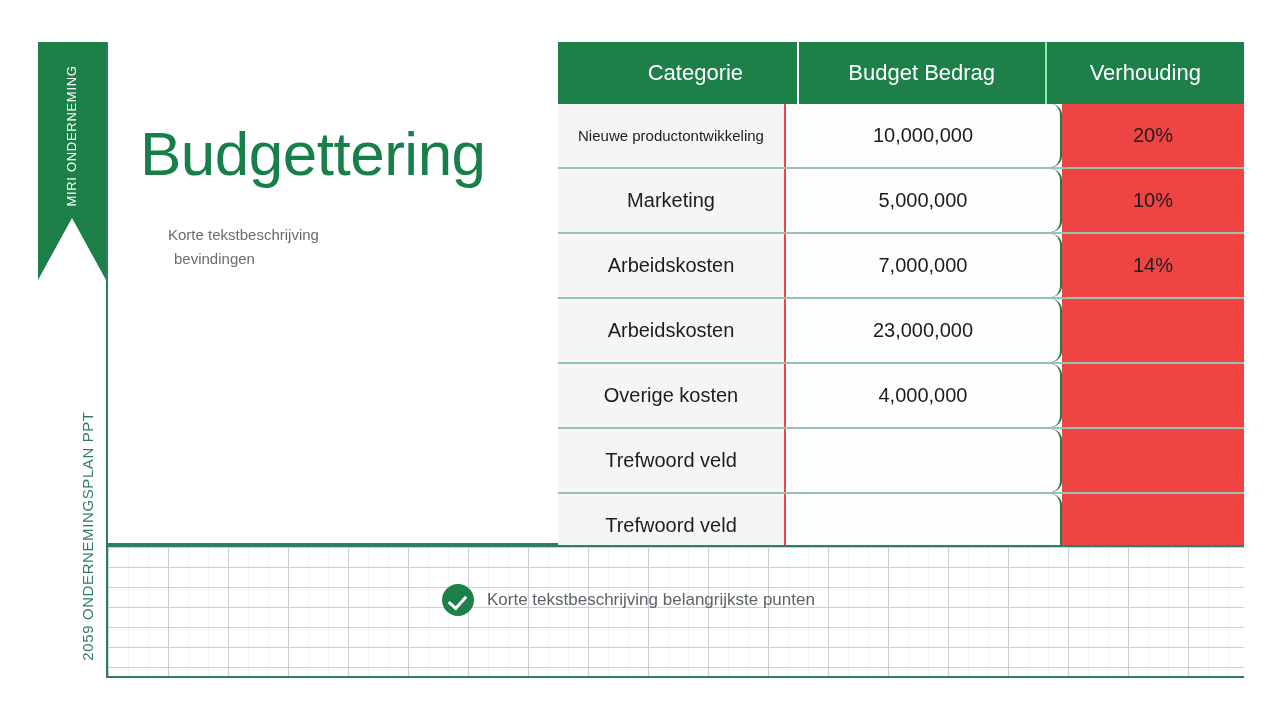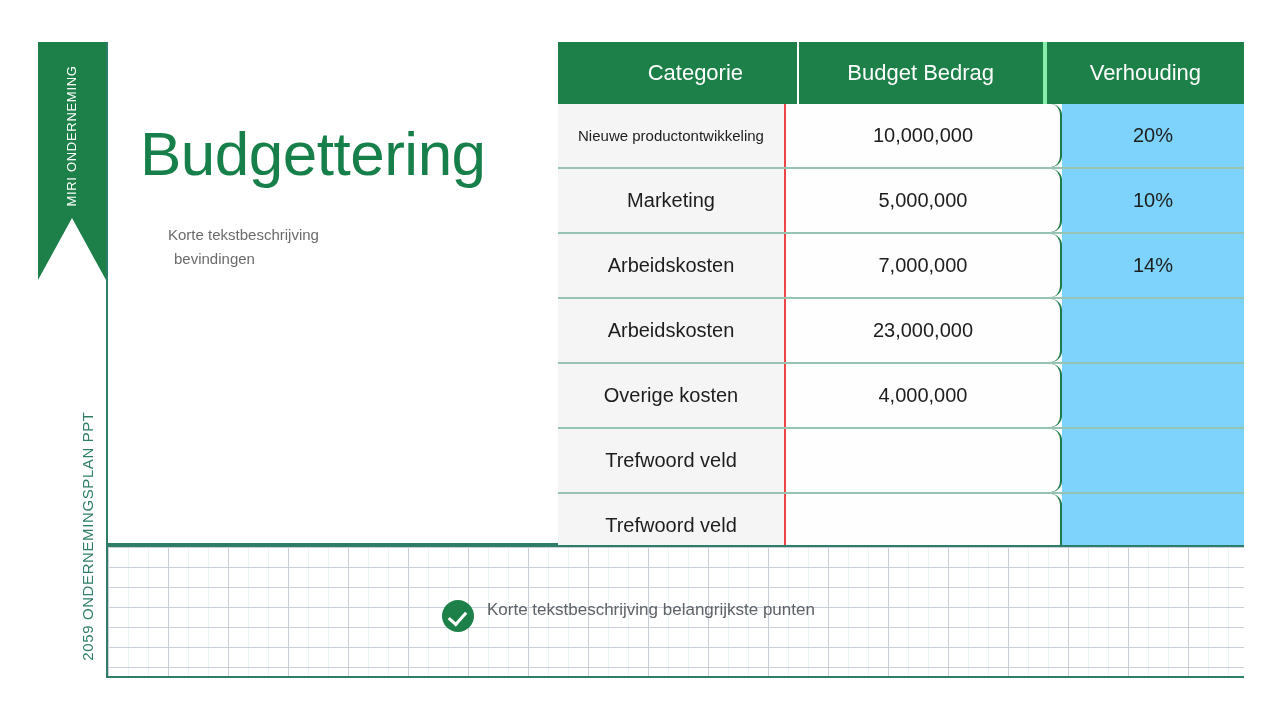--- a/index.html
+++ b/index.html
@@ -117,21 +117,21 @@
   .thead .th {
     color: #ffffff;
     font-size: 22px;
     font-weight: 400;
     display: flex;
     align-items: center;
     justify-content: center;
     box-sizing: border-box;
   }
   .thead .th.c1 { width: 228px; border-right: 2px solid #ffffff; margin-left: 36px; }
-  .thead .th.c2 { width: 276px; border-right: 4px solid #86efac; text-align: right; }
+  .thead .th.c2 { width: 276px; border-right: 2px solid #86efac; text-align: right; }
   .thead .th.c3 { width: 220px; }
 
   .trow {
     display: flex;
     height: 63px;
     border-bottom: 2px solid #97c4b2;
   }
   .trow:last-child { border-bottom: none; }
   .trow .td {
     display: flex;
@@ -149,21 +149,21 @@
     border-right: 2px solid #ef4444;
   }
   .trow .td.c2 {
     width: 276px;
     background: #fdfefd;
     border-right: 2px solid #1d7a4c;
     border-radius: 11px;
   }
   .trow .td.c3 {
     width: 182px;
-    background: #7dd3fc;
+    background: #ef4444;
   }
   .trow.compact .td.c1 { font-size: 15px; }
 
   
   .grid-area {
     position: absolute;
     left: 106px;
     top: 545px;
     width: 1138px;
     height: 133px;
@@ -176,22 +176,23 @@
       linear-gradient(to right, #c9cfd6 1px, transparent 1px),
       linear-gradient(to bottom, #c9cfd6 1px, transparent 1px),
       linear-gradient(to right, #eaf6f4 1px, transparent 1px);
     background-size: 60px 20px, 60px 20px, 20px 20px;
     background-position: 0 0, 0 0, 0 0;
   }
 
   .footnote {
     position: absolute;
     left: 442px;
-    top: 600px;
-    display: flex;
+    top: 584px;
+    display: flex;
+    align-items: center;
     gap: 13px;
   }
   .check-badge {
     width: 32px;
     height: 32px;
     border-radius: 50%;
     background: #1d8049;
     position: relative;
     flex: 0 0 auto;
   }

